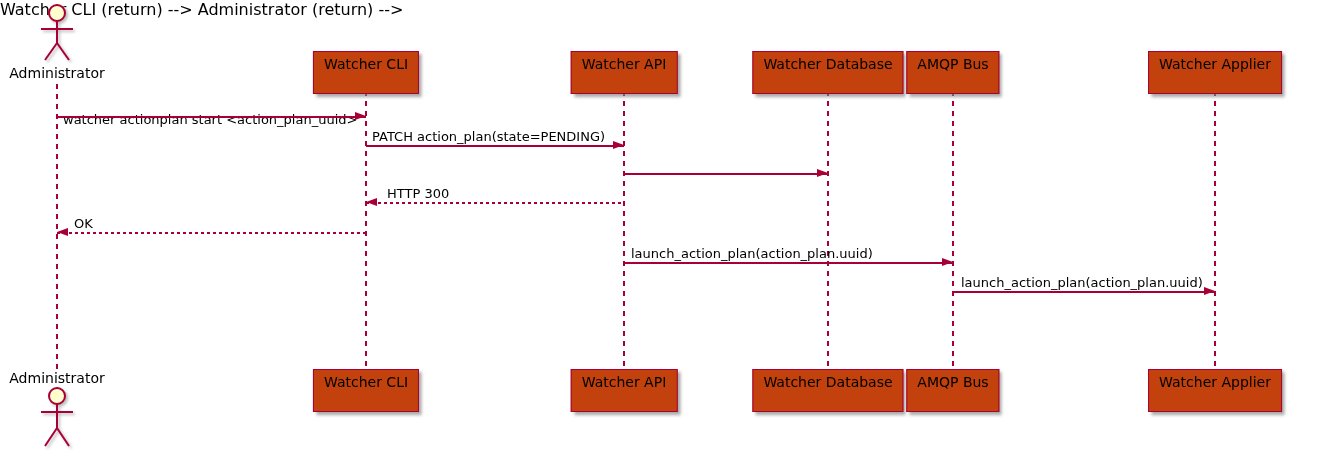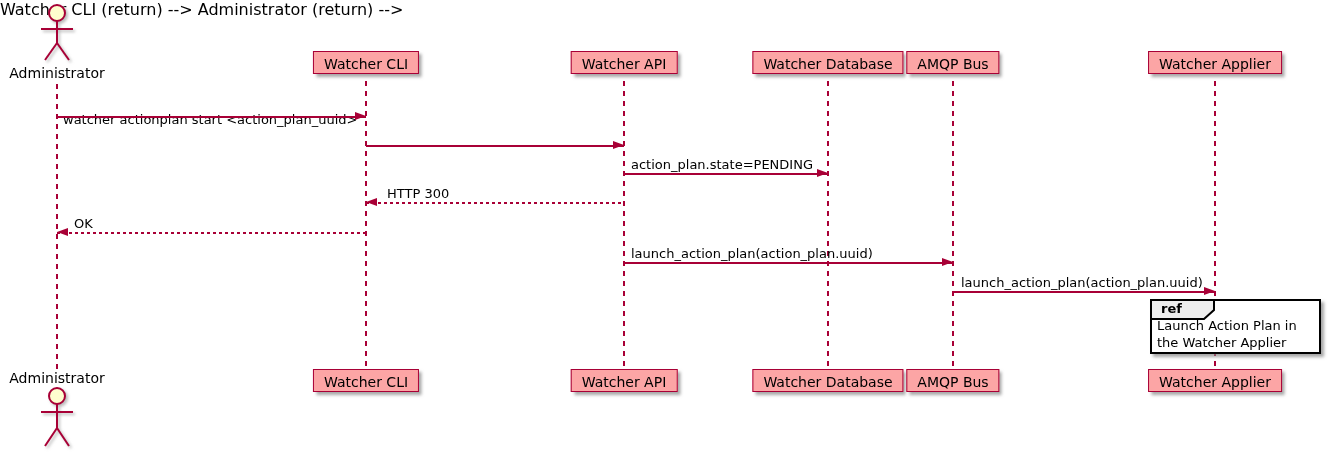--- a/index.html
+++ b/index.html
@@ -13,23 +13,23 @@
   }
   .lifeline{
     position:absolute;
     width:1.5px;
     background:repeating-linear-gradient(180deg,#A80036 0 5px,transparent 5px 10px);
     z-index:0;
   }
   .pbox{
     position:absolute;
     transform:translateX(-50%);
-    background:#fca5a5;
+    background:#c2410c;
     border:1.7px solid #A80036;
-    padding:4px 10px 1px 10px;
+    padding:4px 10px 21px 10px;
     font-size:14px;
     white-space:nowrap;
     box-shadow:3px 3px 3px rgba(130,130,130,0.7);
     z-index:1;
   }
   .actor-svg{
     position:absolute;
     filter:drop-shadow(2.5px 2.5px 1.5px rgba(130,130,130,0.55));
     z-index:1;
   }
@@ -123,25 +123,25 @@
   <div class="pbox" style="left:828px;top:51px;">Watcher Database</div>
   <div class="pbox" style="left:953px;top:51px;">AMQP Bus</div>
   <div class="pbox" style="left:1215px;top:51px;">Watcher Applier</div>
 
   
   <div class="msg-label" style="left:63px;top:112px;">watcher actionplan start &lt;action_plan_uuid&gt;</div>
   <div class="msg-line" style="left:57px;top:116px;width:309px;"></div>
   <div class="arrow-right" style="left:355px;top:112px;"></div>
 
   
+  <div class="msg-label" style="left:372px;top:129px;">PATCH action_plan(state=PENDING)</div>
   <div class="msg-line" style="left:366px;top:145px;width:258px;"></div>
   <div class="arrow-right" style="left:613px;top:141px;"></div>
 
   
-  <div class="msg-label" style="left:631px;top:157px;">action_plan.state=PENDING</div>
   <div class="msg-line" style="left:624px;top:173px;width:204px;"></div>
   <div class="arrow-right" style="left:817px;top:169px;"></div>
 
    Watcher CLI (return) --&gt;
   <div class="msg-label" style="left:387px;top:186px;">HTTP 300</div>
   <div class="msg-line dashed" style="left:366px;top:202px;width:258px;"></div>
   <div class="arrow-left" style="left:366px;top:198px;"></div>
 
    Administrator (return) --&gt;
   <div class="msg-label" style="left:74px;top:216px;text-align:center;">OK</div>
@@ -152,27 +152,20 @@
   <div class="msg-label" style="left:631px;top:246px;">launch_action_plan(action_plan.uuid)</div>
   <div class="msg-line" style="left:624px;top:262px;width:329px;"></div>
   <div class="arrow-right" style="left:942px;top:258px;"></div>
 
   
   <div class="msg-label" style="left:961px;top:275px;">launch_action_plan(action_plan.uuid)</div>
   <div class="msg-line" style="left:953px;top:291px;width:262px;"></div>
   <div class="arrow-right" style="left:1204px;top:287px;"></div>
 
   
-  <div class="ref-box">
-    <svg class="ref-tab-svg" width="66" height="21" viewBox="0 0 66 21">
-      <path d="M1,1 H64 V11 L54,20 H1 Z" fill="#EEEEEE" stroke="#000000" stroke-width="2"></path>
-    </svg>
-    <span class="ref-tag">ref</span>
-    <div class="ref-text">Launch Action Plan in the Watcher Applier</div>
-  </div>
 
   
   <div class="actor-label" style="left:57px;top:370px;">Administrator</div>
   <div class="pbox" style="left:366px;top:369px;">Watcher CLI</div>
   <div class="pbox" style="left:624px;top:369px;">Watcher API</div>
   <div class="pbox" style="left:828px;top:369px;">Watcher Database</div>
   <div class="pbox" style="left:953px;top:369px;">AMQP Bus</div>
   <div class="pbox" style="left:1215px;top:369px;">Watcher Applier</div>
 
   

